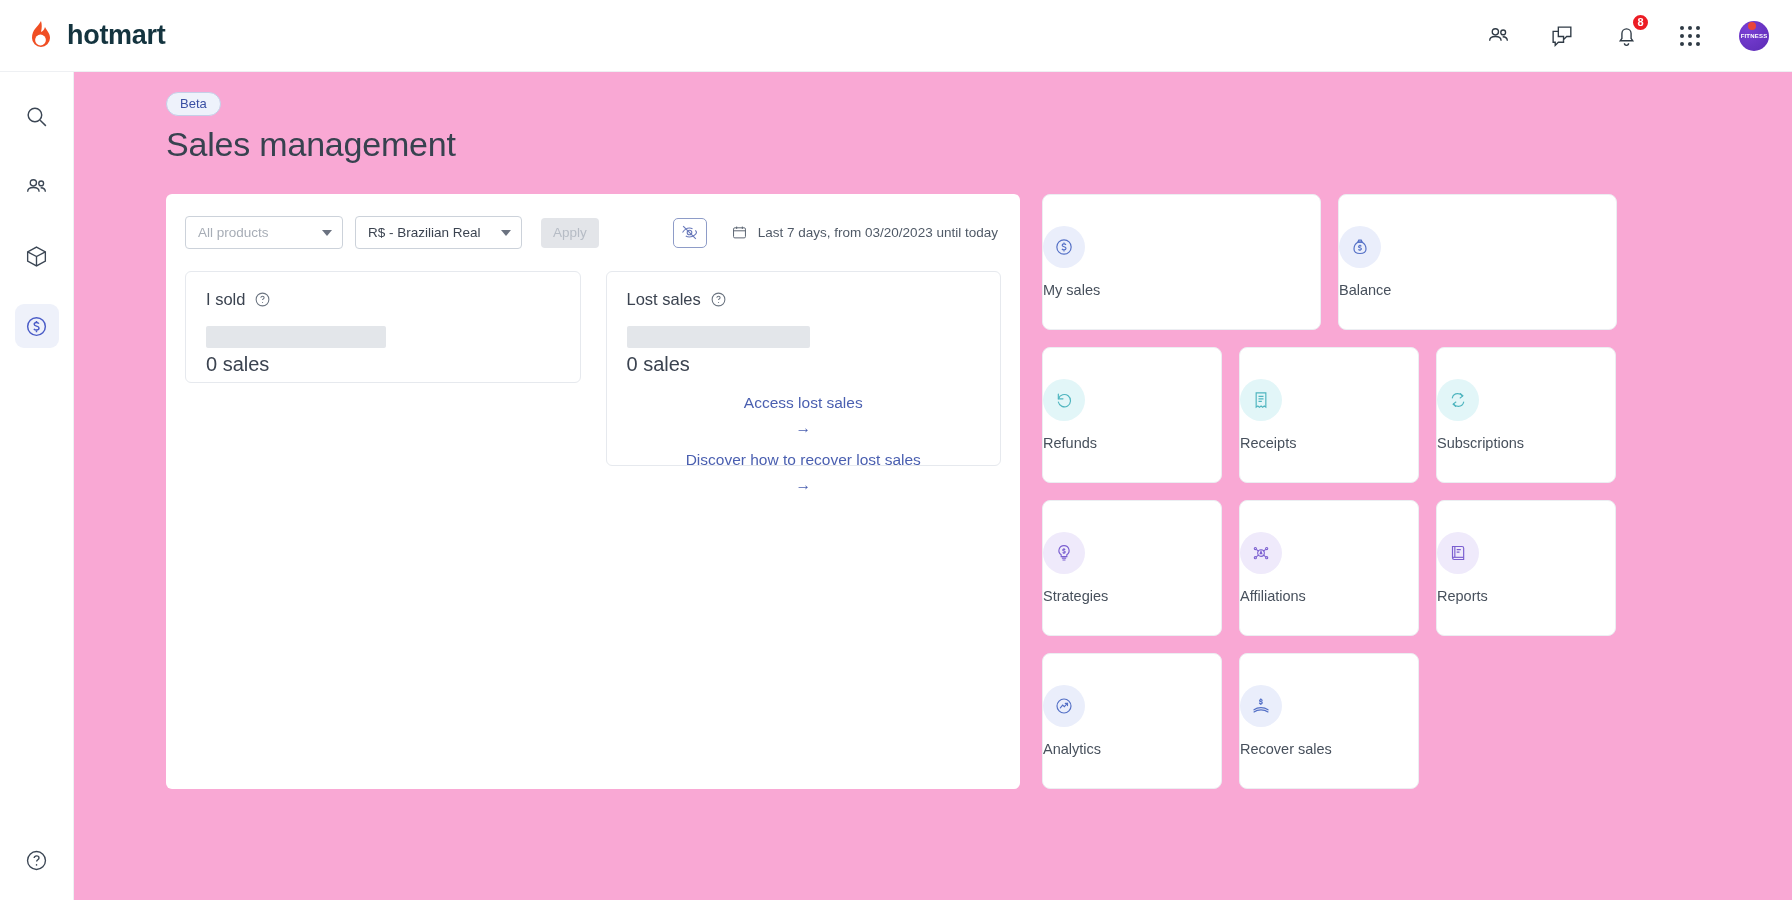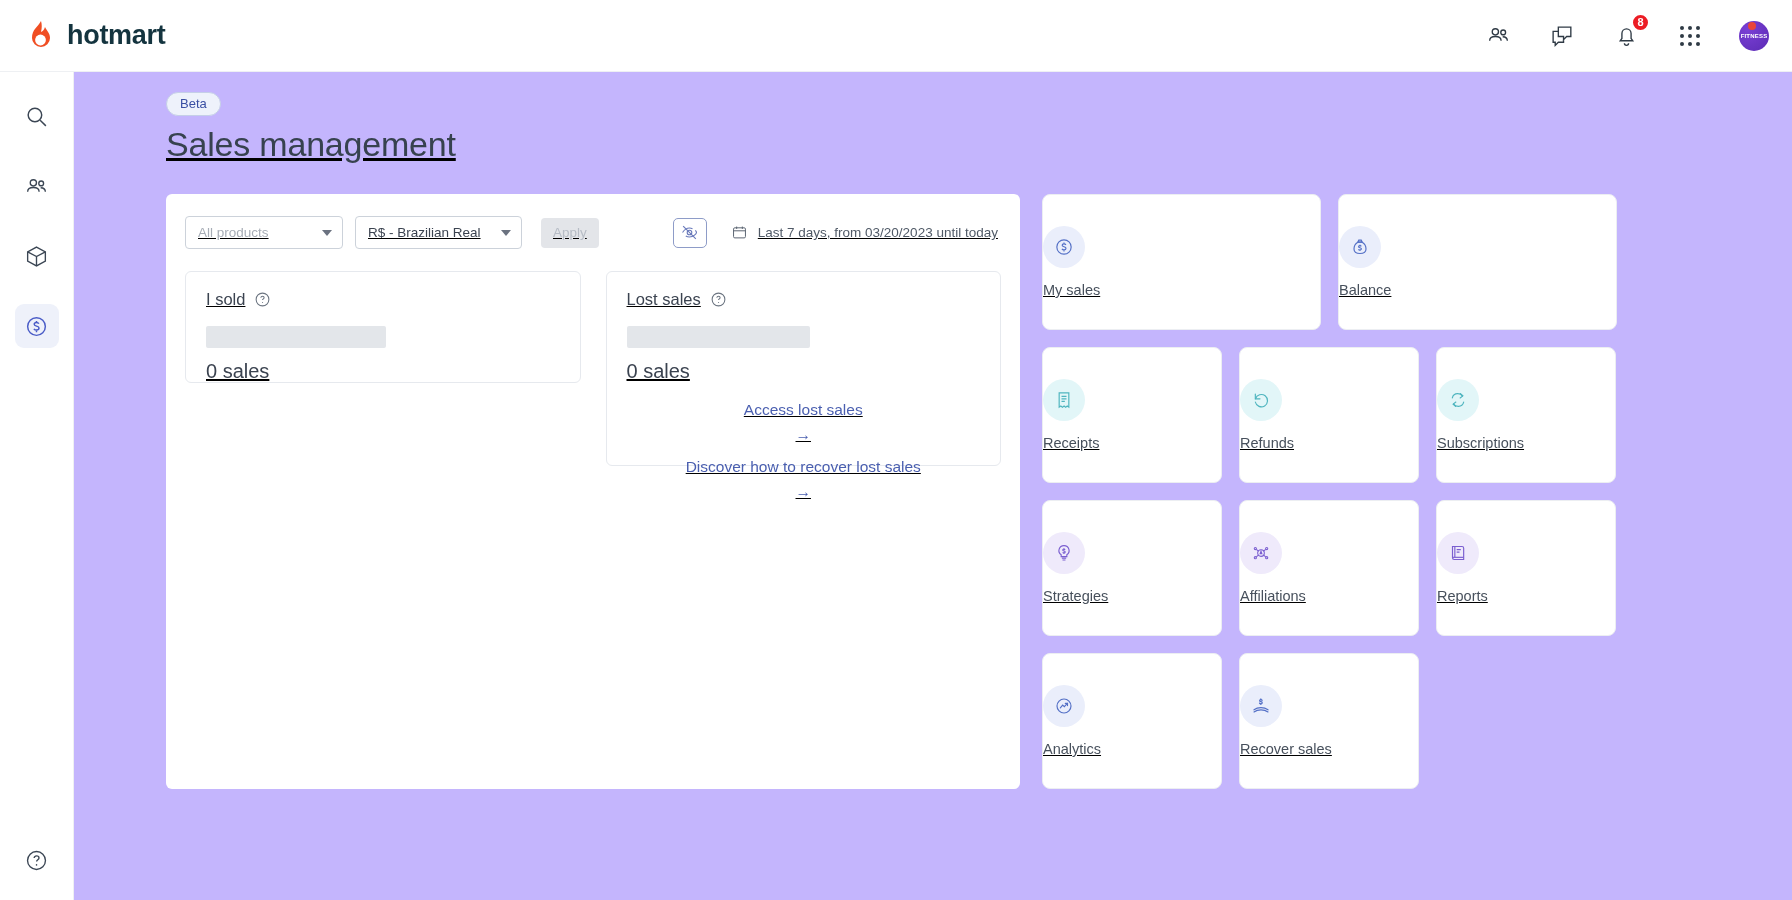--- a/index.html
+++ b/index.html
@@ -59,22 +59,22 @@
   .rail-item {
     width: 44px; height: 44px; margin-bottom: 26px;
     display: flex; align-items: center; justify-content: center;
     border-radius: 9px; cursor: pointer; color: #3b4654;
   }
   .rail-item.active { background: #eef1fa; color: #4a5cc7; }
   .rail-bottom { position: absolute; bottom: 18px; left: 0; right: 0; display: flex; justify-content: center; }
 
   
   .main {
-    flex: 1 1 auto; background: #c4b5fd;
-    padding: 0; overflow: hidden; position: relative; text-decoration: underline;
+    flex: 1 1 auto; background: #f9a8d4;
+    padding: 0; overflow: hidden; position: relative;
   }
   .page-head { padding: 20px 0 8px 92px; }
   .beta-badge {
     display: inline-block; font-size: 13px; color: #3a4fa3;
     border: 1px solid #c5cfe8; background: #eef2fb;
     border-radius: 13px; padding: 3px 13px 4px; margin-bottom: 9px;
   }
   .page-title { font-size: 34px; font-weight: normal; color: #37424f; letter-spacing: -0.2px; }
 
   .content { display: flex; gap: 0; padding: 22px 4px 0 92px; }
@@ -120,21 +120,21 @@
     padding: 18px 20px 20px 20px;
   }
   .stat-card.sold { width: 397px; height: 112px; }
   .stat-card.lost { width: 397px; height: 195px; }
   .stat-head { display: flex; align-items: center; gap: 9px; }
   .stat-title { font-size: 16.5px; color: #3b4350; }
   .help-icon { color: #6b7480; display: flex; align-items: center; }
   .skeleton { height: 22px; border-radius: 2px; background: #e3e6ea; margin-top: 17px; }
   .skeleton.sold { width: 180px; }
   .skeleton.lost { width: 183px; }
-  .stat-value { font-size: 20px; color: #3b4350; margin-top: 12px; }
+  .stat-value { font-size: 20px; color: #3b4350; margin-top: 5px; }
   .card-link {
     display: flex; align-items: center; gap: 7px;
     color: #4a5fb0; font-size: 15.5px; margin-top: 18px; cursor: pointer; flex-direction: column;
   }
   .card-link.second { margin-top: 14px; }
 
   
   .shortcuts {
     flex: 0 0 auto; margin-left: 22px;
     width: 575px;
@@ -367,35 +367,35 @@
                   <path d="M12 9.4v1M12 15.9v1"></path>
                 </svg>
               </span>
               <span class="sc-label">Balance</span>
             </div>
           </div>
 
           <div class="sc-row">
             <div class="sc-card third">
               <span class="sc-ico teal">
+                <svg width="20" height="20" viewBox="0 0 24 24" fill="none" stroke="currentColor" stroke-width="1.4" stroke-linecap="round">
+                  <path d="M5.4 10.5A7.4 7.4 0 1 1 5.2 14.4"></path>
+                  <path d="M5.2 4.8v5.8h5.6"></path>
+                </svg>
+              </span>
+              <span class="sc-label">Refunds</span>
+            </div>
+            <div class="sc-card third">
+              <span class="sc-ico teal">
                 <svg width="20" height="20" viewBox="0 0 24 24" fill="none" stroke="currentColor" stroke-width="1.4">
                   <path d="M6.2 3.4h11.6v17.2l-1.9-1.4-1.9 1.4-1.9-1.4-2 1.4-1.9-1.4-2 1.4z"></path>
                   <path d="M9 7.6h6M9 10.6h6M9 13.6h4"></path>
                 </svg>
               </span>
               <span class="sc-label">Receipts</span>
-            </div>
-            <div class="sc-card third">
-              <span class="sc-ico teal">
-                <svg width="20" height="20" viewBox="0 0 24 24" fill="none" stroke="currentColor" stroke-width="1.4" stroke-linecap="round">
-                  <path d="M5.4 10.5A7.4 7.4 0 1 1 5.2 14.4"></path>
-                  <path d="M5.2 4.8v5.8h5.6"></path>
-                </svg>
-              </span>
-              <span class="sc-label">Refunds</span>
             </div>
             <div class="sc-card third">
               <span class="sc-ico teal">
                 <svg width="20" height="20" viewBox="0 0 24 24" fill="none" stroke="currentColor" stroke-width="1.4" stroke-linecap="round">
                   <path d="M5.2 9.4a6.6 6.6 0 0 1 6.6-5 6.7 6.7 0 0 1 5.6 3"></path>
                   <path d="M18.8 14.6a6.6 6.6 0 0 1-6.6 5 6.7 6.7 0 0 1-5.6-3"></path>
                   <path d="M14.6 4.2 17.8 7l-3.2 2.6M9.4 19.8 6.2 17l3.2-2.6"></path>
                 </svg>
               </span>
               <span class="sc-label">Subscriptions</span>

